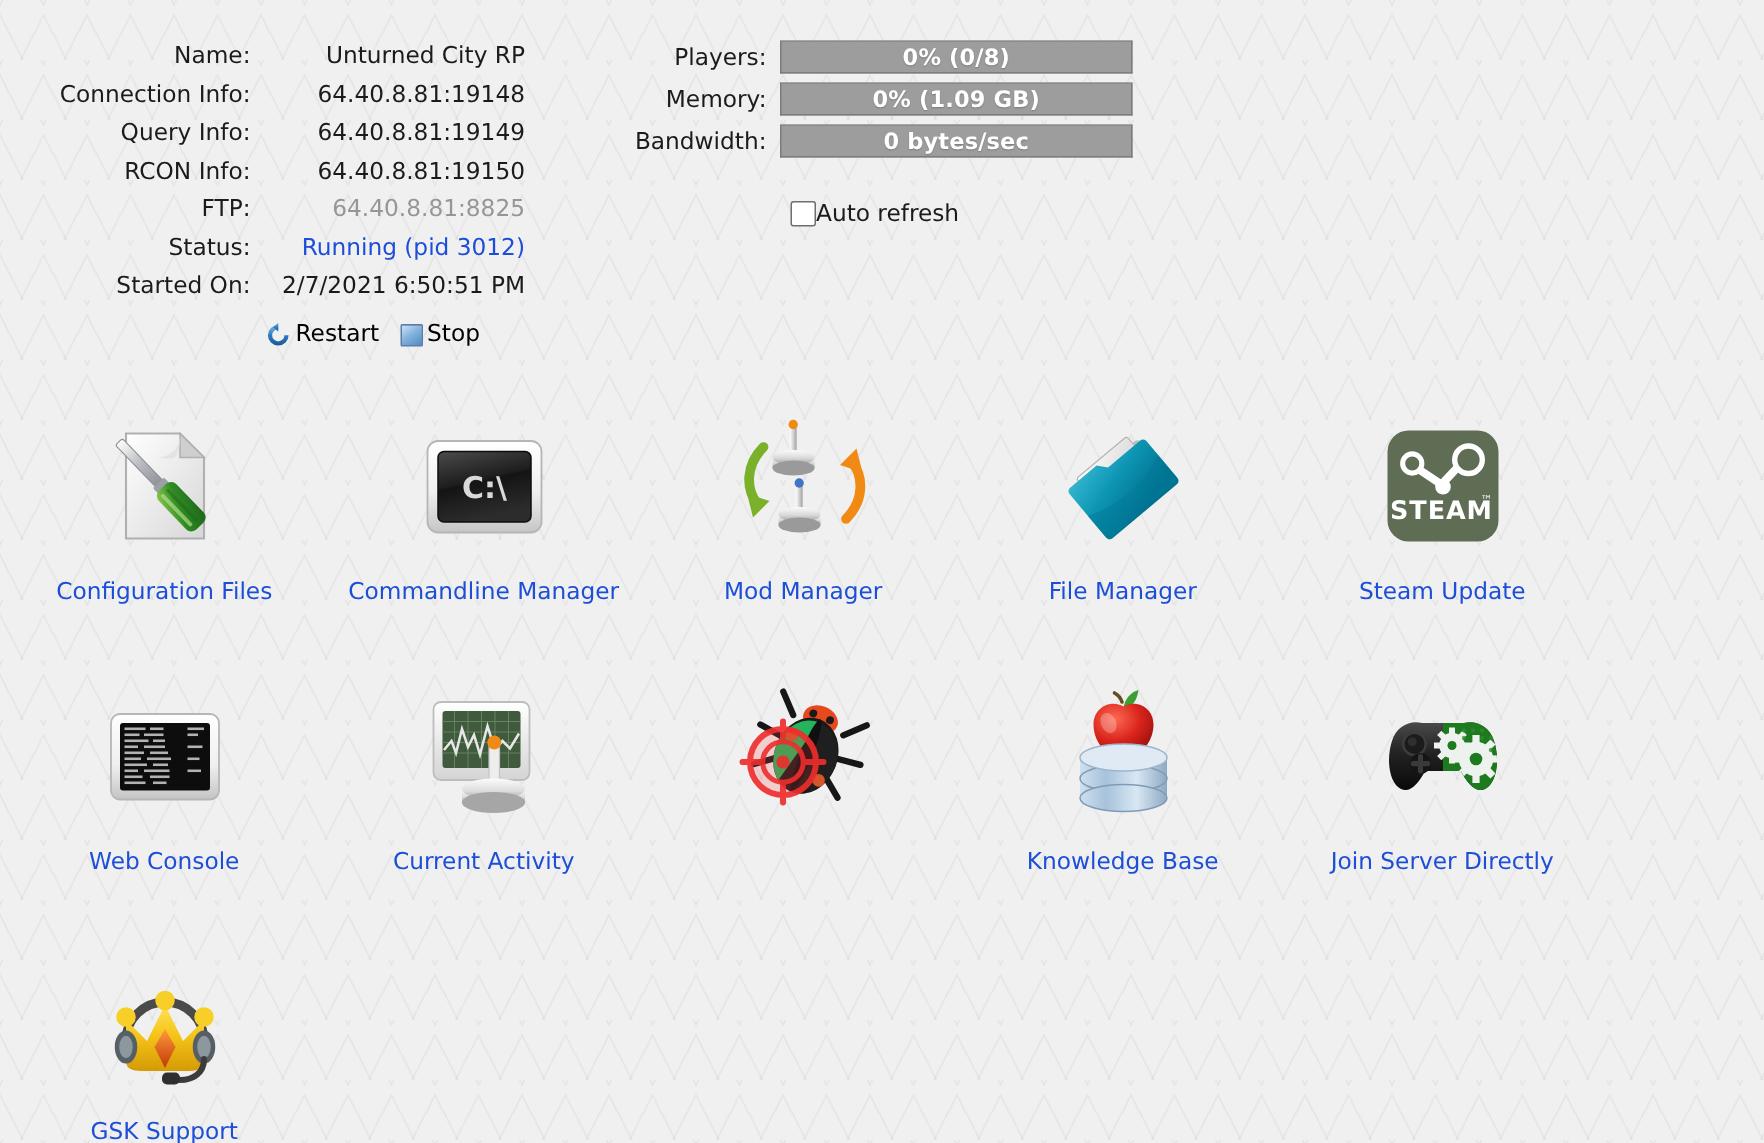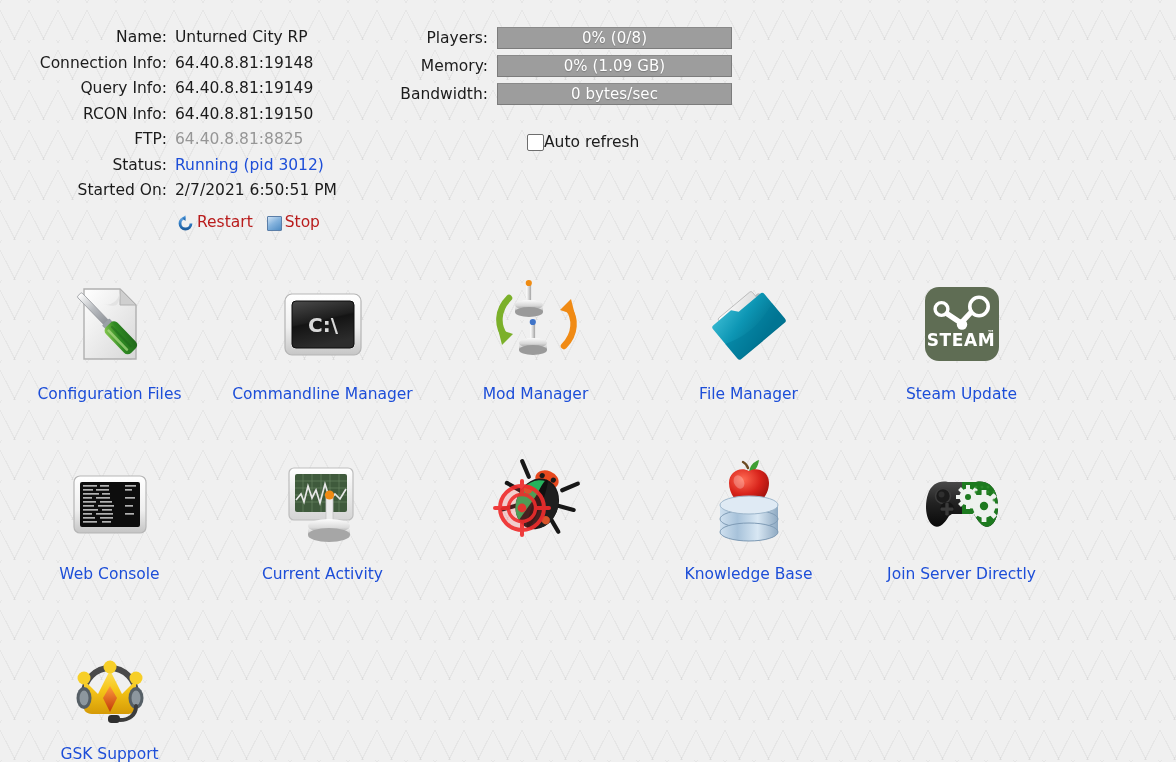--- a/index.html
+++ b/index.html
@@ -42,39 +42,39 @@
     vertical-align: baseline;
     white-space: nowrap;
   }
   .info-label {
     text-align: right;
     width: 175px;
     padding-right: 8px !important;
     color: #1b1b1b;
   }
   .info-value {
-    text-align: left;
+    text-align: right;
     color: #1b1b1b;
   }
   .info-value.muted { color: #969696; }
   .info-value.status-running { color: #1d4ed8; }
 
   .actions-row td { padding-top: 11px !important; }
   .actions {
     display: flex;
     align-items: center;
     gap: 14px;
     padding-left: 2px;
   }
   .action-link {
     display: inline-flex;
     align-items: center;
     gap: 3px;
     font-size: 15.5px;
-    color: #b91c1c;
+    color: #000000;
     text-decoration: none;
     cursor: pointer;
   }
 
   
   .icon-restart {
     width: 17px; height: 17px;
     display: inline-block;
     position: relative;
     flex: none;
@@ -84,21 +84,21 @@
     display: inline-block;
     flex: none;
     border: 1px solid #5b7ea8;
     background: linear-gradient(145deg, #cfe2f4 0%, #86b4de 45%, #4f8cc4 100%);
     border-radius: 1px;
   }
 
   
   .stats-table {
     position: absolute;
-    left: 372px;
+    left: 395px;
     top: 24px;
     border-collapse: collapse;
   }
   .stats-table td {
     padding: 3px 0;
     vertical-align: middle;
     font-size: 15.5px;
     white-space: nowrap;
   }
   .stats-label {
@@ -123,21 +123,21 @@
     position: absolute;
     left: 0; top: 0; bottom: 0;
     width: 0%;
     background: linear-gradient(to bottom, #7fc24a, #4f9a22);
   }
   .bar-text {
     position: relative;
     z-index: 2;
     color: #ffffff;
     font-size: 15px;
-    font-weight: normal;
+    font-weight: bold;
     text-shadow: 0 1px 1px rgba(0,0,0,0.22);
     letter-spacing: 0.1px;
   }
 
   .autorefresh-row {
     position: absolute;
     left: 527px;
     top: 133px;
     display: flex;
     align-items: center;

